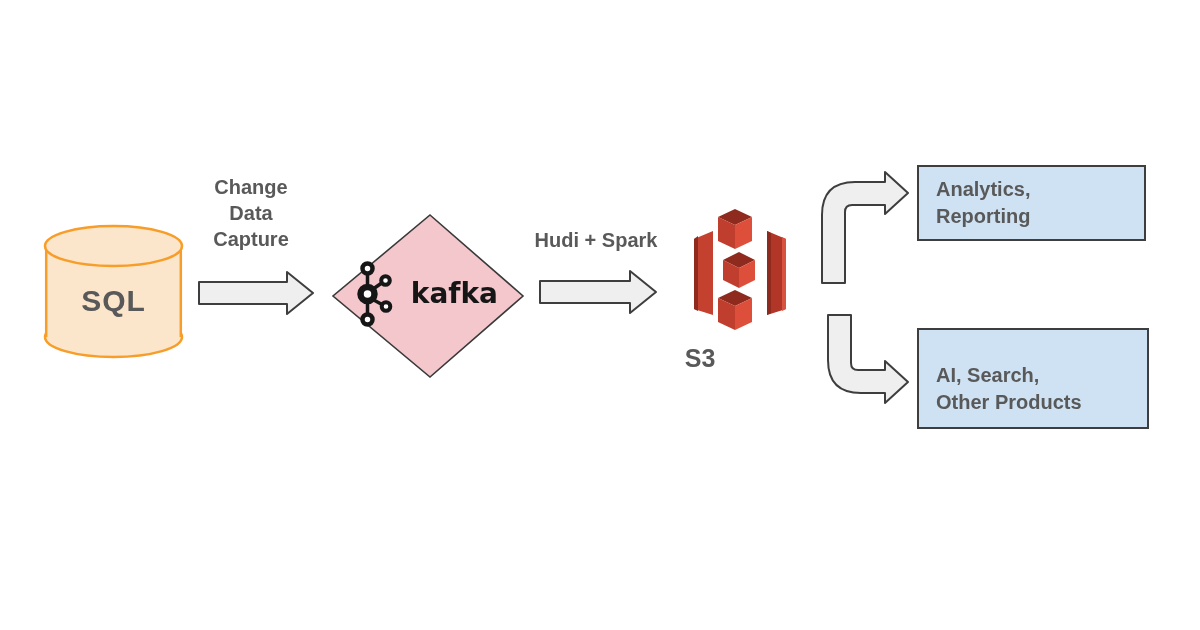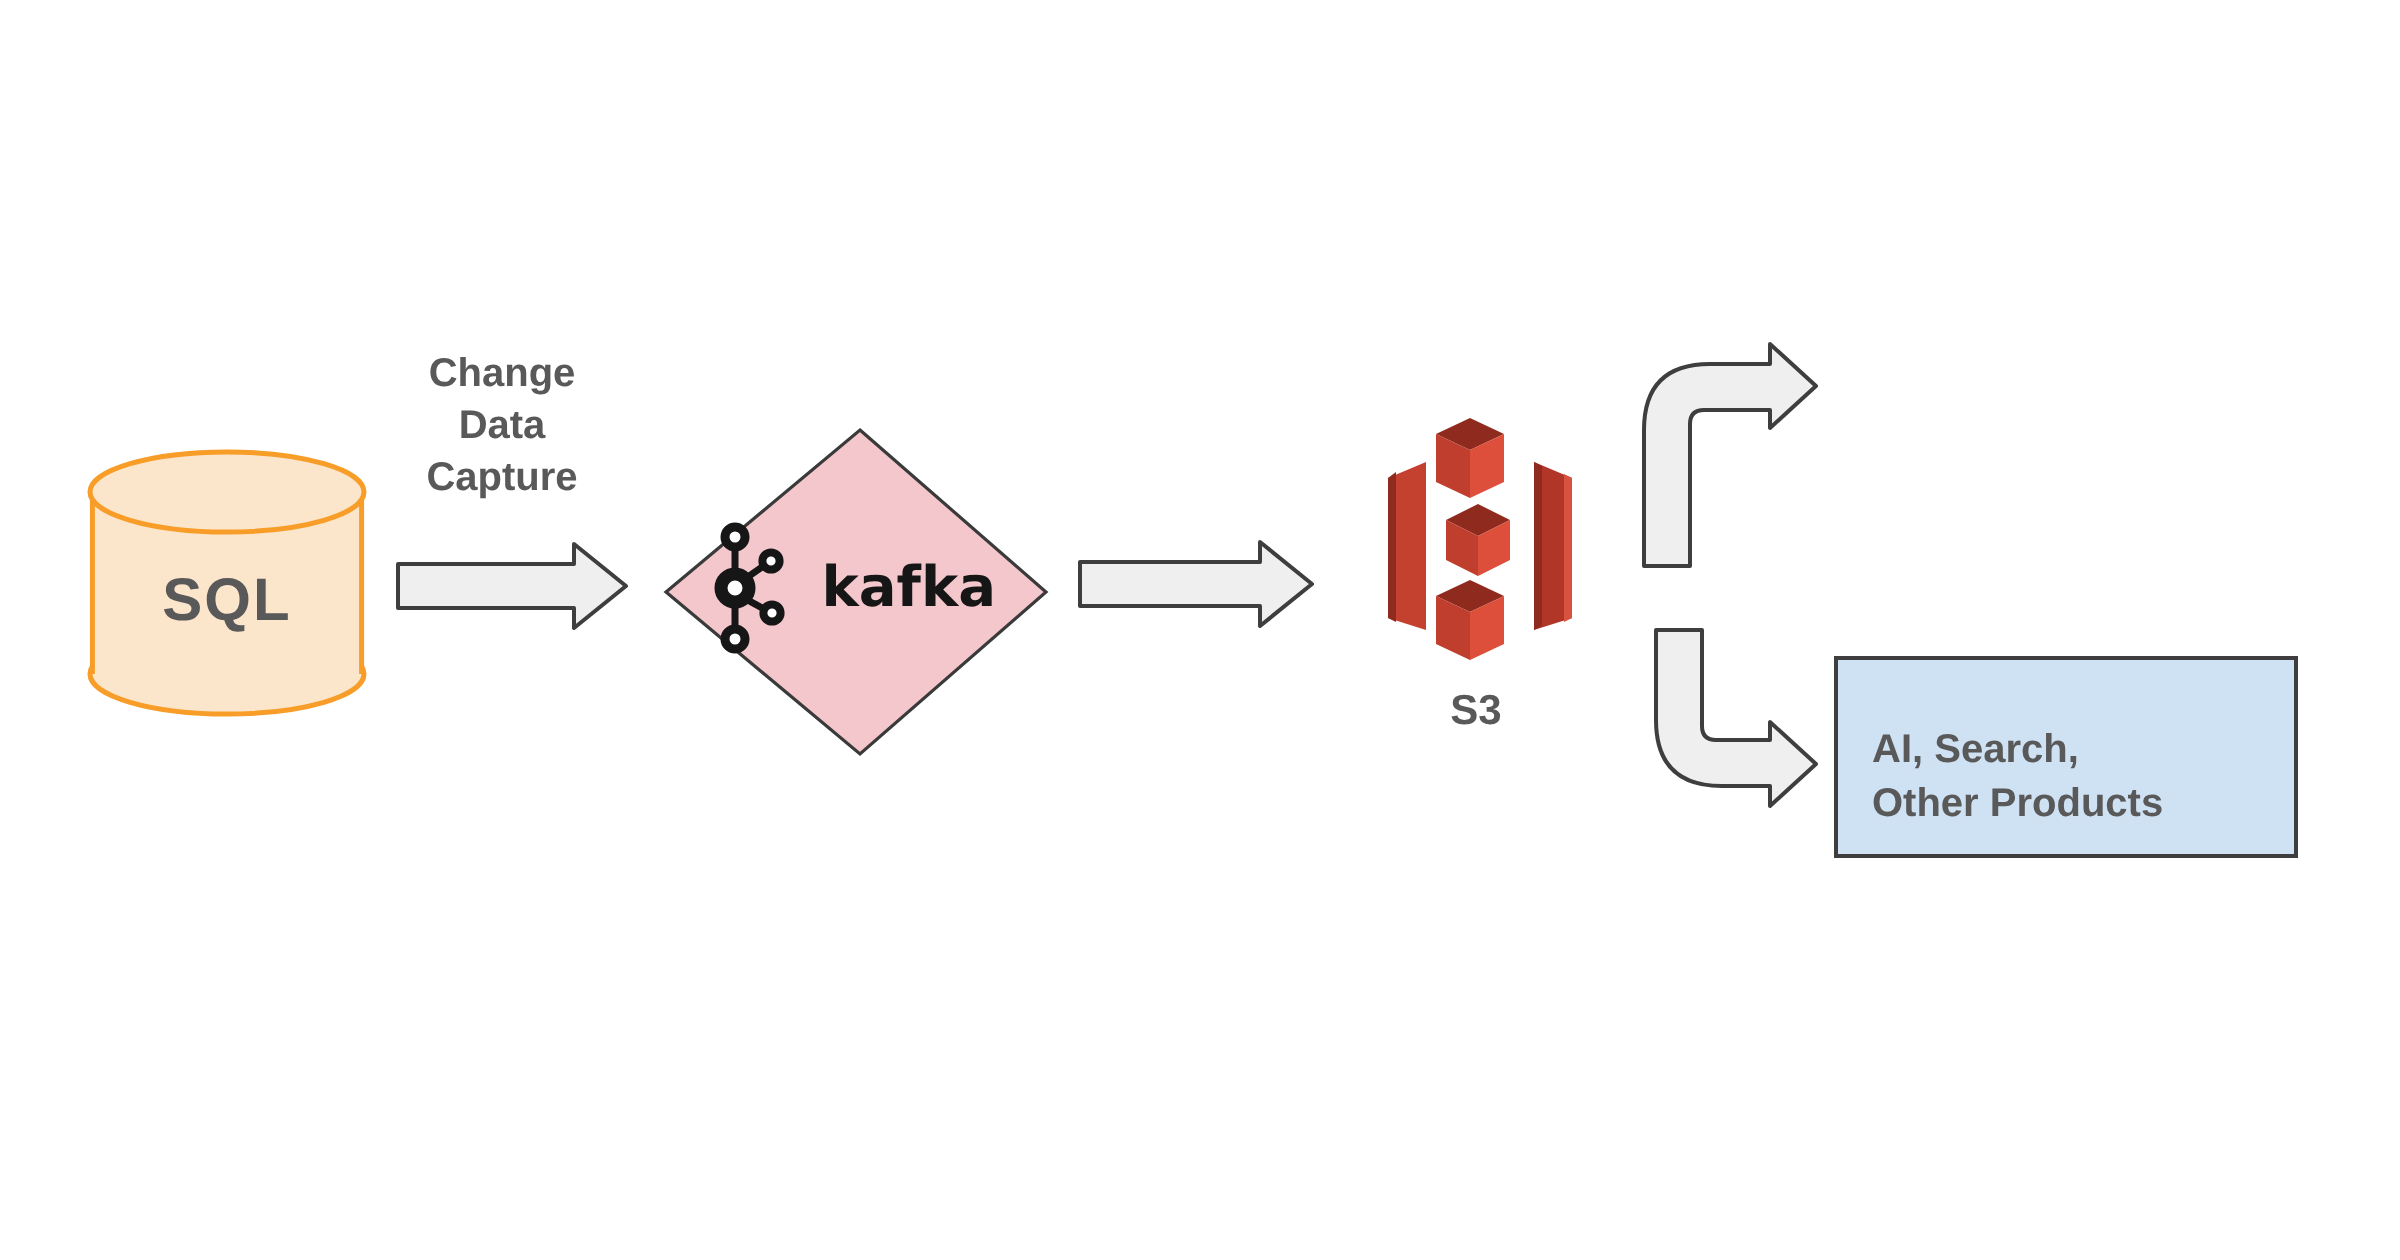--- a/index.html
+++ b/index.html
@@ -46,24 +46,24 @@
     font-size: 30px;
     letter-spacing: 1px;
   }
   .hudi-label {
     left: 516px;
     top: 229px;
     width: 160px;
     font-size: 20px;
   }
   .s3-label {
-    left: 686px;
+    left: 648px;
     top: 344px;
     width: 104px;
-    font-size: 21px;
+    font-size: 25px;
   }
   .kafka-wordmark {
     left: 398px;
     top: 277px;
     width: 100px;
     text-align: right;
     font-family: "DejaVu Sans", sans-serif;
     font-weight: bold;
     font-size: 28px;
     color: #161616;
@@ -158,22 +158,27 @@
   </svg>
 
   <div class="abs lbl lbl-center sql-label">SQL</div>
 
   <div class="abs lbl lbl-center cdc-label">Change
 Data
 Capture</div>
 
   <div class="abs kafka-wordmark">kafka</div>
 
+  <div class="abs lbl lbl-center hudi-label">Hudi + Spark</div>
 
   <div class="abs lbl lbl-center s3-label">S3</div>
 
+  <div class="flow-box box-analytics">
+    <div class="lbl">Analytics,
+Reporting</div>
+  </div>
 
   <div class="flow-box box-ai">
     <div class="lbl">AI, Search,
 Other Products</div>
   </div>
 
 </div>
 
 </body></html>

